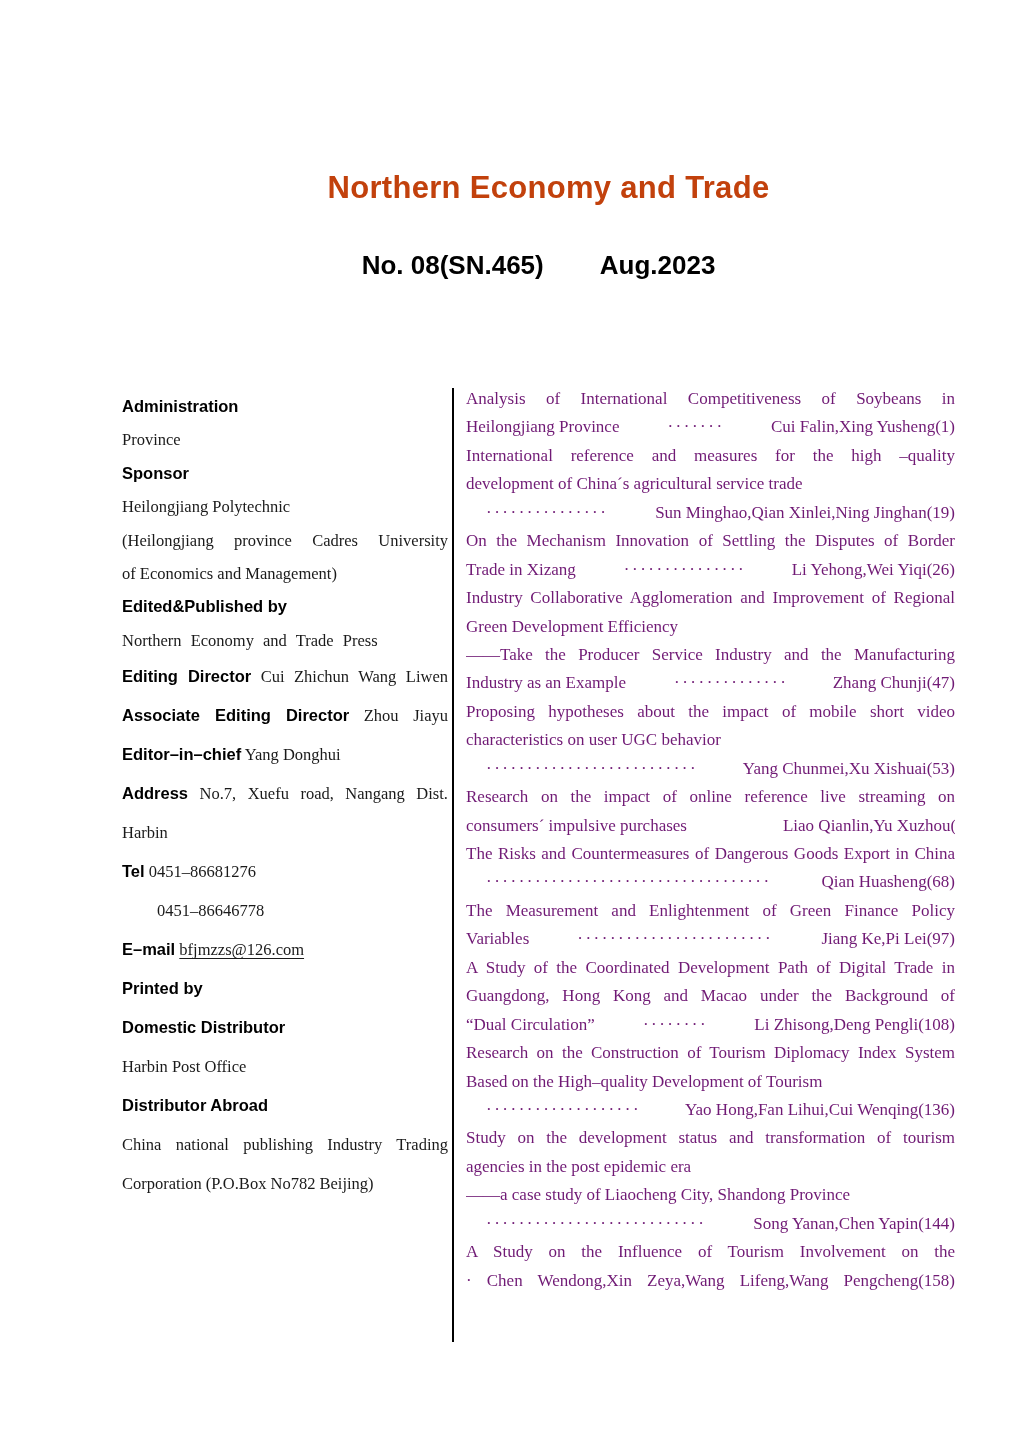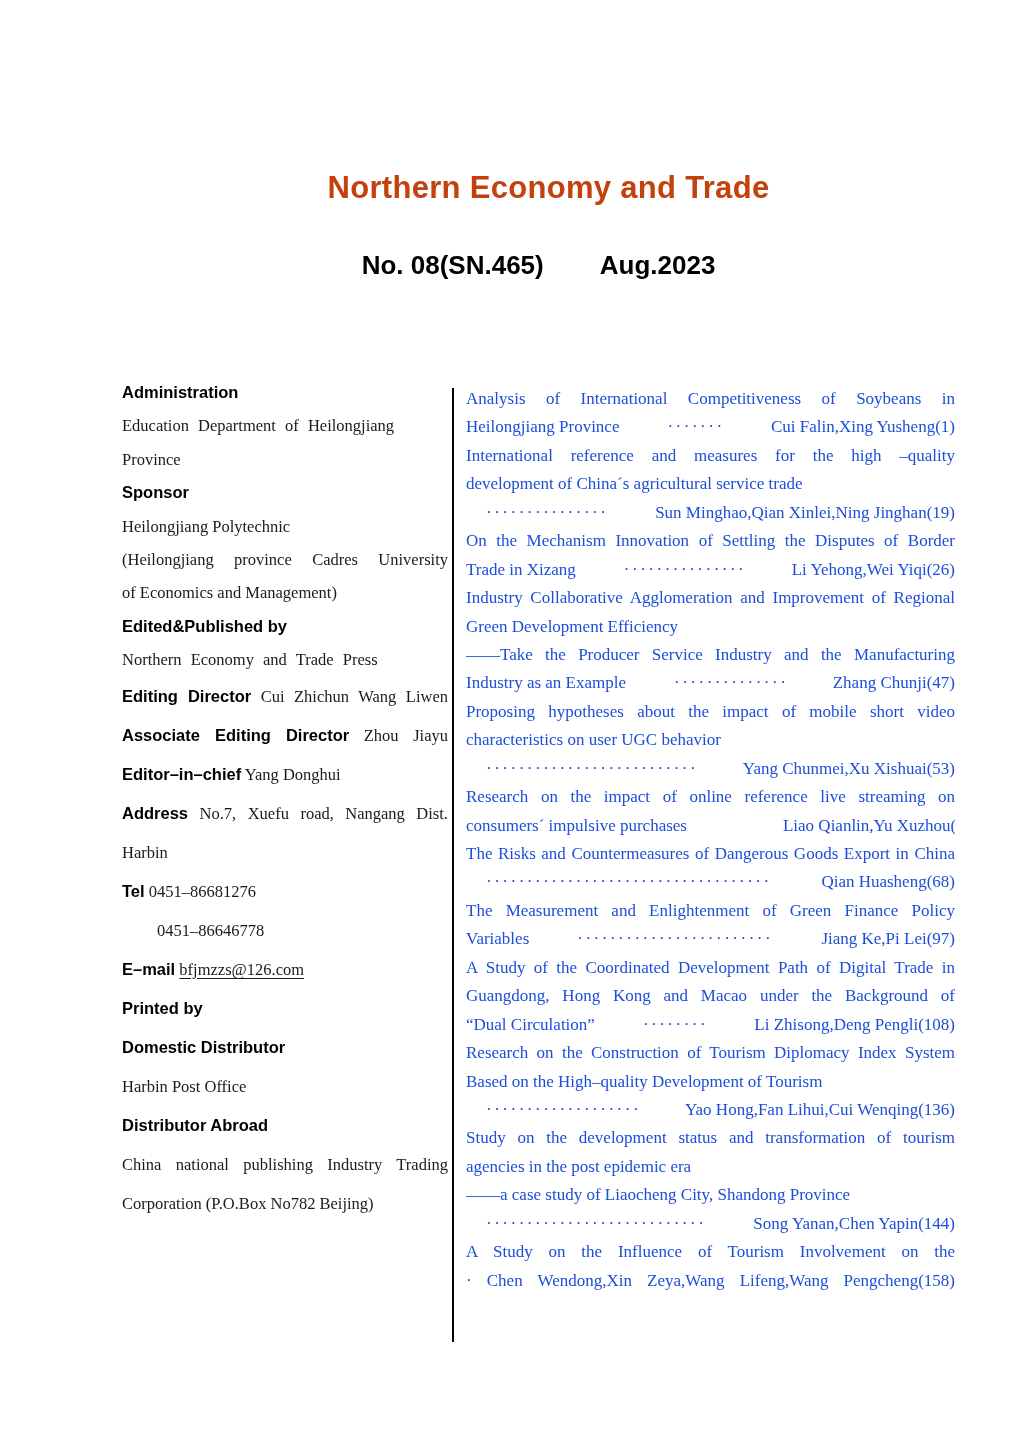--- a/index.html
+++ b/index.html
@@ -14,55 +14,54 @@
     font-size:31px;letter-spacing:.3px;color:#c2410c;
   }
   .issue-line{
     position:absolute;left:122px;top:250px;width:833px;text-align:center;
     font-family:"Liberation Sans","DejaVu Sans",sans-serif;font-weight:bold;
     font-size:26px;color:#000;
   }
   .issue-line .sn{}
   .issue-line .date{margin-left:56px;}
 
-  .masthead{position:absolute;left:122px;top:376px;width:326px;}
+  .masthead{position:absolute;left:122px;top:390px;width:326px;}
   .mline{font-size:16.5px;line-height:33.4px;color:#1a1a1a;}
   .mline.g2{line-height:39px;}
   .mline.just{text-align:justify;text-align-last:justify;}
   .mline.ws{word-spacing:5px;}
   .mline.ind{padding-left:35px;}
   .mlabel{
     font-family:"Liberation Sans","DejaVu Sans",sans-serif;font-weight:bold;
     font-size:16.5px;color:#000;
   }
   .ul{text-decoration:underline;text-underline-offset:3px;}
 
   .column-divider{position:absolute;left:452px;top:388px;width:2px;height:954px;background:#000;}
 
   .toc{position:absolute;left:466px;top:385px;width:489px;}
-  .tline{font-size:17px;line-height:28.45px;height:28.45px;color:#1d4ed8;overflow:hidden;}
+  .tline{font-size:17px;line-height:28.45px;height:28.45px;color:#701a75;overflow:hidden;}
   .tline.just{text-align:justify;text-align-last:justify;}
   .tline.tl{display:flex;align-items:center;gap:40px;}
   .tline .lt{white-space:nowrap;flex:0 0 auto;}
   .tline .dots{flex:1 1 auto;overflow:hidden;white-space:nowrap;letter-spacing:2.5px;margin:0 8px;}
   .tline .auth{white-space:nowrap;flex:0 0 auto;}
   .tline.ind2{padding-left:12px;}
 </style>
 </head>
 <body>
 
 <div class="journal-title">Northern Economy and Trade</div>
 
 <div class="issue-line">
   <span class="no">No. 08</span><span class="sn">(SN.465)</span><span class="date">Aug.2023</span>
 </div>
 
 <div class="masthead">
     <div class="mline g1"><span class="mlabel">Administration</span></div>
-    <div class="mline g1 ws"><span class="mtext">Education Department of Heilongjiang</span></div>
     <div class="mline g1"><span class="mtext">Province</span></div>
     <div class="mline g1"><span class="mlabel">Sponsor</span></div>
     <div class="mline g1"><span class="mtext">Heilongjiang Polytechnic</span></div>
     <div class="mline g1 just"><span class="mtext">(Heilongjiang province Cadres University</span></div>
     <div class="mline g1"><span class="mtext">of Economics and Management)</span></div>
     <div class="mline g1"><span class="mlabel">Edited&amp;Published by</span></div>
     <div class="mline g1 ws"><span class="mtext">Northern Economy and Trade Press</span></div>
     <div class="mline g2 just"><span class="mlabel">Editing Director</span> <span class="mtext">Cui Zhichun Wang Liwen</span></div>
     <div class="mline g2 just"><span class="mlabel">Associate Editing Director</span> <span class="mtext">Zhou Jiayu</span></div>
     <div class="mline g2"><span class="mlabel">Editor–in–chief</span> <span class="mtext">Yang Donghui</span></div>

